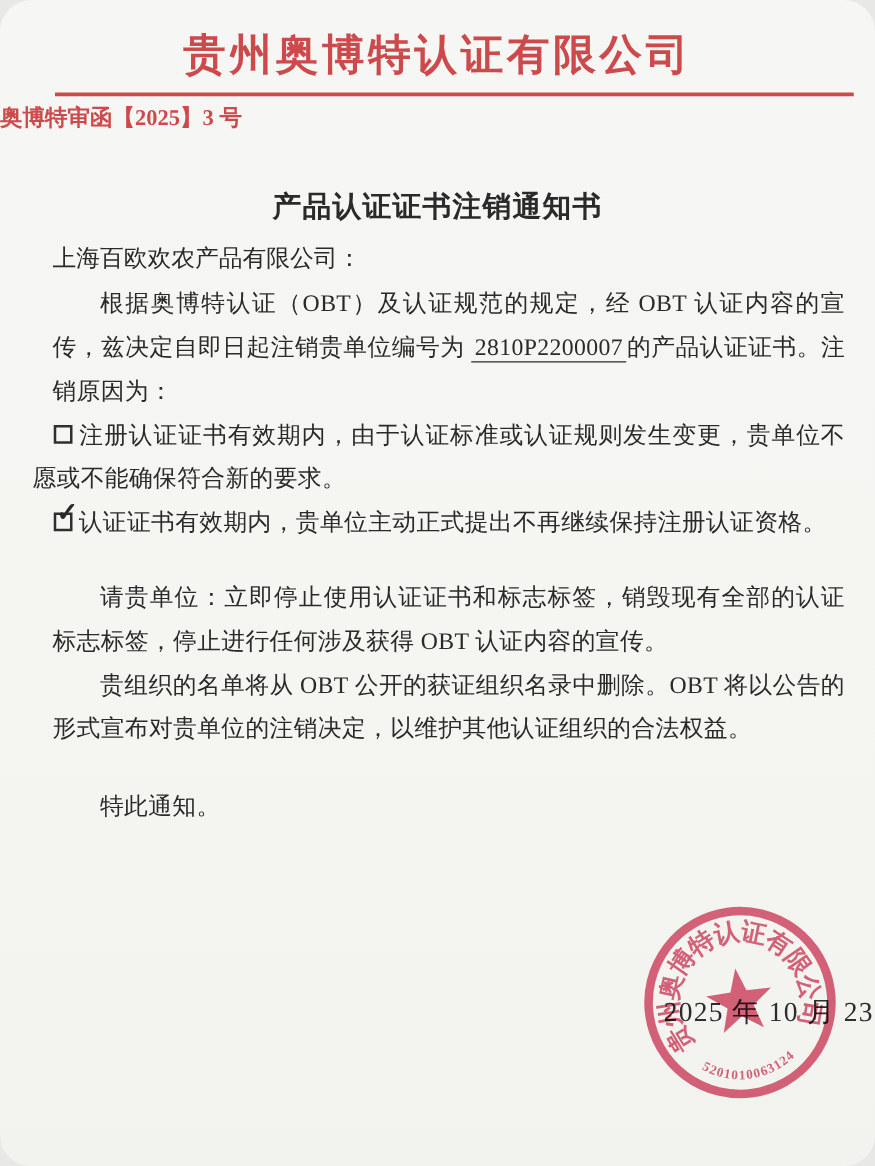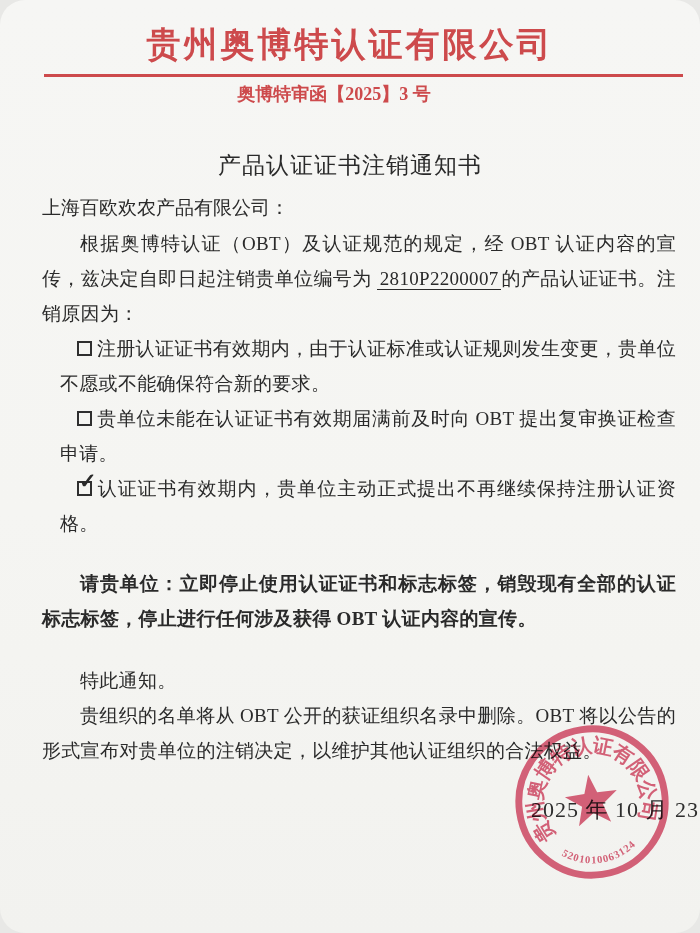--- a/index.html
+++ b/index.html
@@ -28,53 +28,53 @@
     line-height:40px;
     color:var(--header-red);
   }
   .red-rule{
     height:3px;
     background:var(--header-red);
     margin:9px 17px 0 44px;
   }
   .doc-number{
     margin:5px 32px 0 0;
-    text-align:center;
+    text-align:left;
     font-size:18px;
     font-weight:600;
     color:var(--header-red);
     line-height:25px;
   }
   .title{
     margin:44px 0 0 0;
     text-align:center;
     font-size:23px;
-    font-weight:400;
+    font-weight:700;
     letter-spacing:1px;
     line-height:30px;
   }
   .recipient{
     margin:13px 24px 0 42px;
     font-size:19px;
     line-height:28px;
     text-underline-offset:4px;
   }
   .para{
     margin:0 24px 0 42px;
     font-size:19px;
     line-height:35px;
     text-align:justify;
     letter-spacing:0.3px;
   }
   .indent{text-indent:38px;}
-  .bold{font-weight:700;}
+  .bold{font-weight:400;}
   .mt-gap{margin-top:25px;}
   .para1{margin-top:4px;}
   .reason{
-    margin:0 24px 0 60px;
+    margin:0 24px 0 26px;
     font-size:19px;
     line-height:35px;
     text-align:justify;
     text-indent:17px;
     letter-spacing:0.3px;
   }
   .cb{
     display:inline-block;
     width:15px;height:15px;
     border:2px solid #2f2f2f;
@@ -144,30 +144,29 @@
   <div class="doc-number">奥博特审函【2025】3 号</div>
 
   <div class="title">产品认证证书注销通知书</div>
 
   <div class="recipient">上海百欧欢农产品有限公司：</div>
 
   <p class="para indent para1"><span>根据奥博特认证（OBT）及认证规范的规定，经 OBT 认证内容的宣传，兹决定自即日起注销贵单位编号为</span> <span class="cert-num">2810P2200007</span><span>的产品认证证书。注销原因为：</span></p>
 
   <div class="reason"><span class="cb"></span><span>注册认证证书有效期内，由于认证标准或认证规则发生变更，贵单位不愿或不能确保符合新的要求。</span></div>
 
-  <div class="reason"><span class="cb"></span><span>贵单位未能在认证证书有效期届满前及时向 OBT 提出复审换证检查申请。</span></div>
 
   <div class="reason"><span class="cb"><span class="check">✓</span></span><span>认证证书有效期内，贵单位主动正式提出不再继续保持注册认证资格。</span></div>
 
 
   <p class="para indent bold mt-gap">请贵单位：立即停止使用认证证书和标志标签，销毁现有全部的认证标志标签，停止进行任何涉及获得 OBT 认证内容的宣传。</p>
 
+  <p class="para indent">贵组织的名单将从 OBT 公开的获证组织名录中删除。OBT 将以公告的形式宣布对贵单位的注销决定，以维护其他认证组织的合法权益。</p>
+
   <p class="para indent closing">特此通知。</p>
-
-  <p class="para indent">贵组织的名单将从 OBT 公开的获证组织名录中删除。OBT 将以公告的形式宣布对贵单位的注销决定，以维护其他认证组织的合法权益。</p>
 
   <div class="date">2025 年 10 月 23 日</div>
 
   <svg class="seal" viewBox="0 0 200 200" xmlns="http://www.w3.org/2000/svg">
     <g transform="rotate(-8 100 100)">
       <circle class="seal-ring" cx="100" cy="100" r="69"></circle>
       <path id="sealTopArc" d="M 61.5 127 A 47 47 0 1 1 138.5 127" fill="none"></path>
       <path id="sealBottomArc" d="M 62.7 144.4 A 58 58 0 0 0 137.3 144.4" fill="none"></path>
       <path class="seal-star" d="M100,74 L106.1,91.6 L124.7,92 L109.9,103.2 L115.3,121 L100,110.4 L84.7,121 L90.1,103.2 L75.3,92 L93.9,91.6 Z"></path>
       <text class="seal-text" font-size="19">

